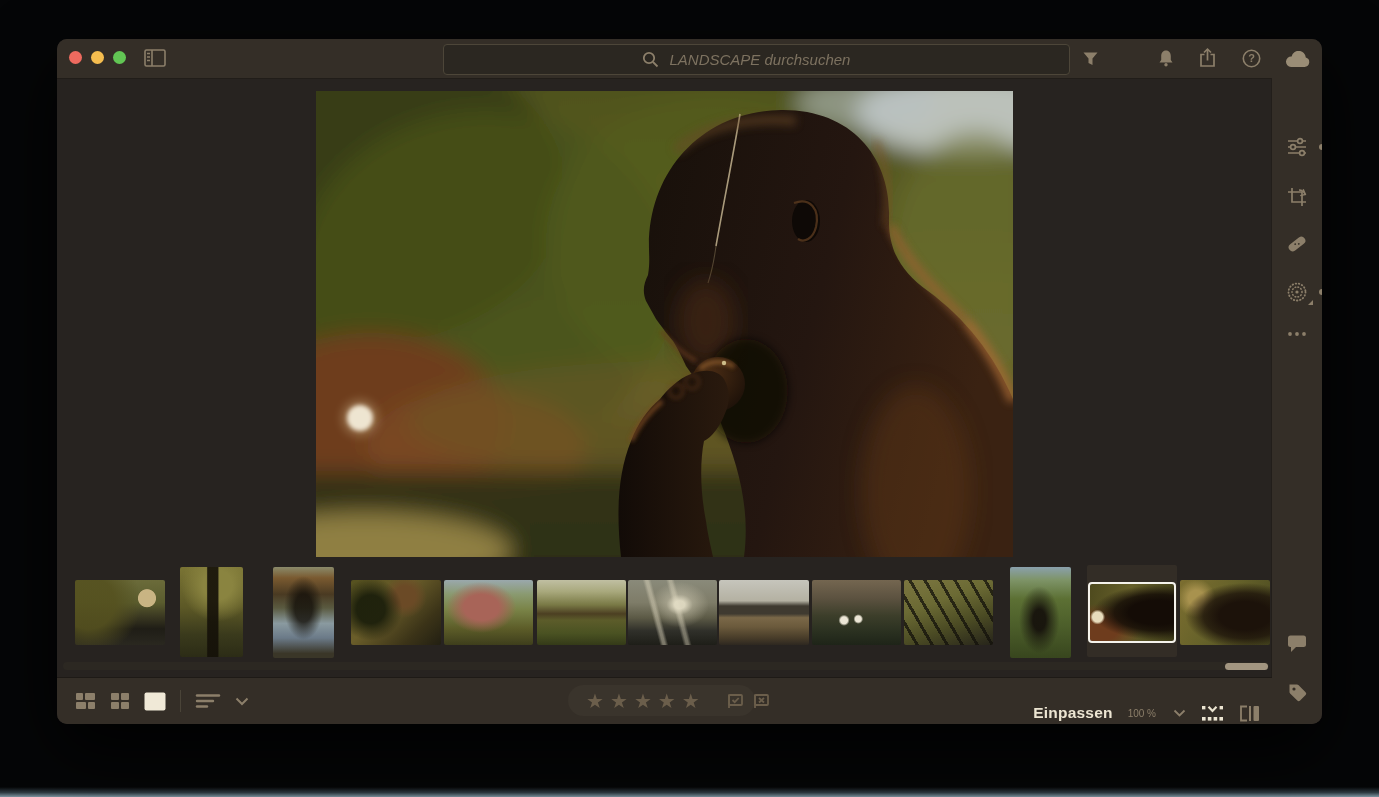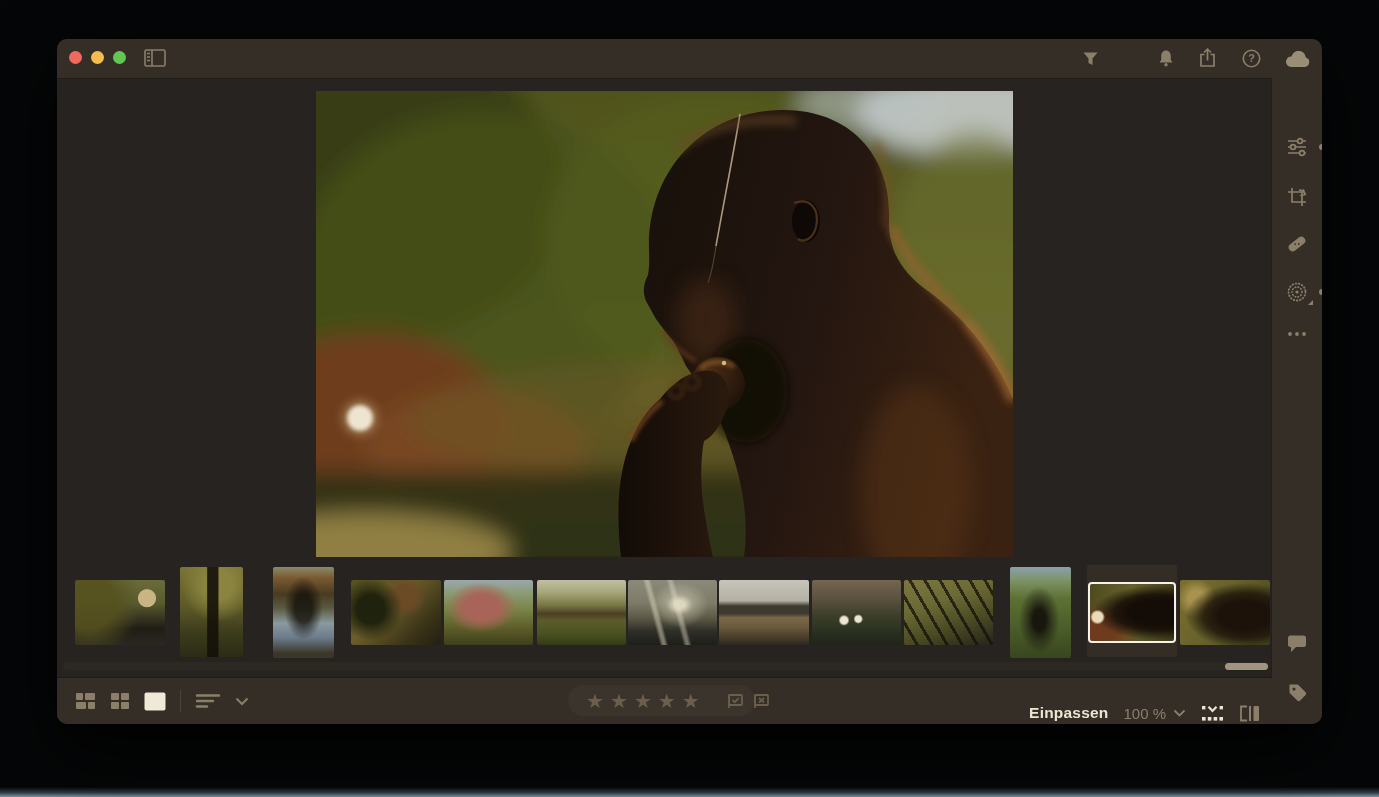--- a/index.html
+++ b/index.html
@@ -56,21 +56,21 @@
   .tb-left{position:absolute;left:18px;top:0;height:100%;display:flex;align-items:center;gap:14px;}
   .vdiv{width:1px;height:22px;background:#4a4438;}
   .pill{position:absolute;left:511px;top:7px;width:187px;height:31px;border-radius:16px;background:#3a342c;
     display:flex;align-items:center;}
   .stars{display:flex;align-items:center;gap:6px;padding:0 14px 0 18px;}
   .star{color:#6b5e4b;font-size:20px;line-height:1;font-family:"DejaVu Sans",sans-serif;}
   .pill .vdiv{height:31px;background:#47413a;}
   .flags{display:flex;align-items:center;gap:8px;padding:0 12px;}
   .tb-right{position:absolute;right:12px;top:12px;height:100%;display:flex;align-items:center;gap:15px;}
   .fit-label{color:#ece5d2;font-size:15.5px;font-weight:700;letter-spacing:.2px;}
-  .zoom-level{color:#8c7f6a;font-size:15px;display:flex;align-items:center;gap:7px;}
+  .zoom-level{color:#8c7f6a;font-size:10px;display:flex;align-items:center;gap:17px;}
 </style>
 </head>
 <body>
 
 <div class="desktop">
   <div class="desktop-bottom"></div>
 </div>
 
 <div class="window">
 
@@ -82,20 +82,27 @@
     <div class="icon-btn" style="left:86px;top:9px;width:24px;height:20px;">
       <svg width="22" height="18" viewBox="0 0 22 18" fill="none" stroke="#8c7f6a" stroke-width="1.6">
         <rect x="1" y="1" width="20" height="16" rx="1.5"></rect>
         <line x1="8" y1="1" x2="8" y2="17"></line>
         <line x1="3" y1="4.5" x2="6" y2="4.5"></line>
           <line x1="3" y1="8" x2="6" y2="8"></line>
           <line x1="3" y1="11.5" x2="6" y2="11.5"></line>
       </svg>
     </div>
 
+    <div class="searchbar">
+      <svg width="17" height="17" viewBox="0 0 17 17" fill="none" stroke="#8c7f6a" stroke-width="1.8">
+        <circle cx="7" cy="7" r="5.2"></circle>
+          <line x1="11" y1="11" x2="15.5" y2="15.5"></line>
+      </svg>
+      <input type="text" placeholder="LANDSCAPE durchsuchen" style="">
+    </div>
 
     <div class="icon-btn" style="left:1024px;top:11px;width:18px;height:17px;">
       <svg width="15" height="14" viewBox="0 0 15 14" fill="#8c7f6a">
         <path d="M0.5,0.5 H14.5 L9.5,6.5 V13 L5.5,11 V6.5 Z"></path>
       </svg>
     </div>
     <div class="icon-btn" style="left:1099px;top:9px;width:20px;height:20px;">
       <svg width="18" height="19" viewBox="0 0 18 19" fill="#8c7f6a">
         <path d="M9,1.5 C5.8,1.5 4.2,4.2 4.2,7.2 V11 L2.5,13.4 H15.5 L13.8,11 V7.2 C13.8,4.2 12.2,1.5 9,1.5 Z"></path>
         <circle cx="9" cy="15.8" r="1.7"></circle>

